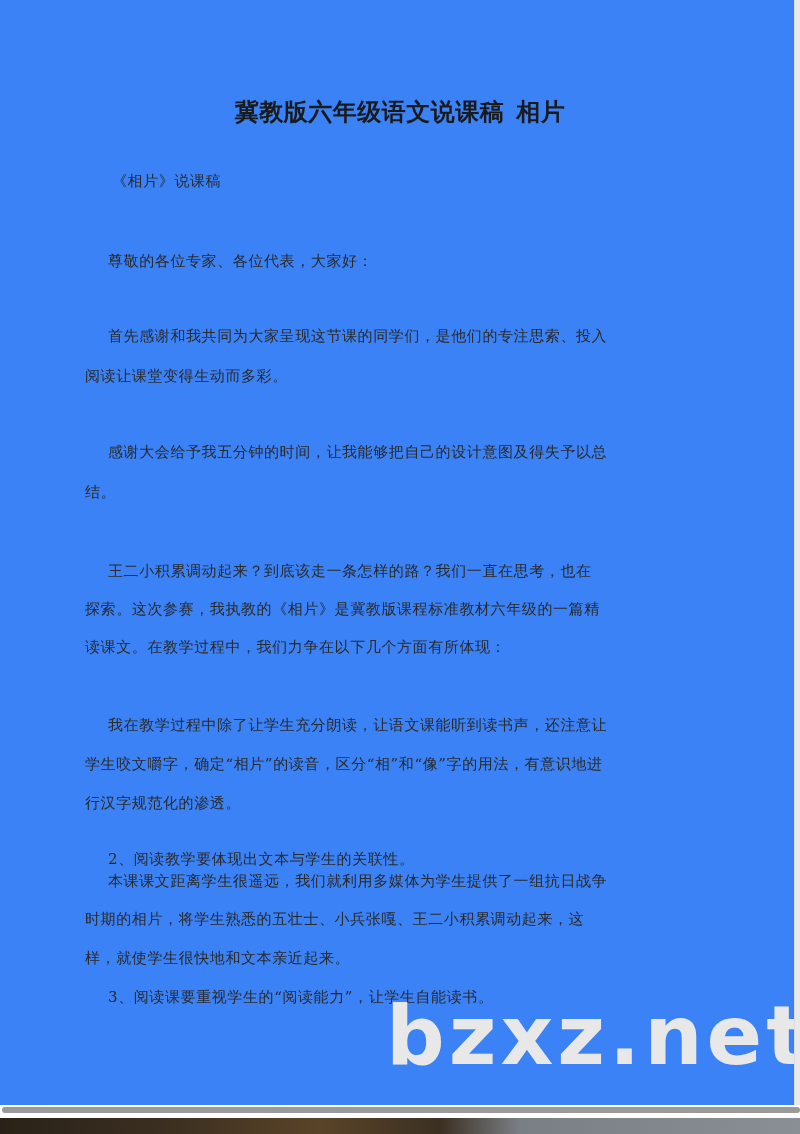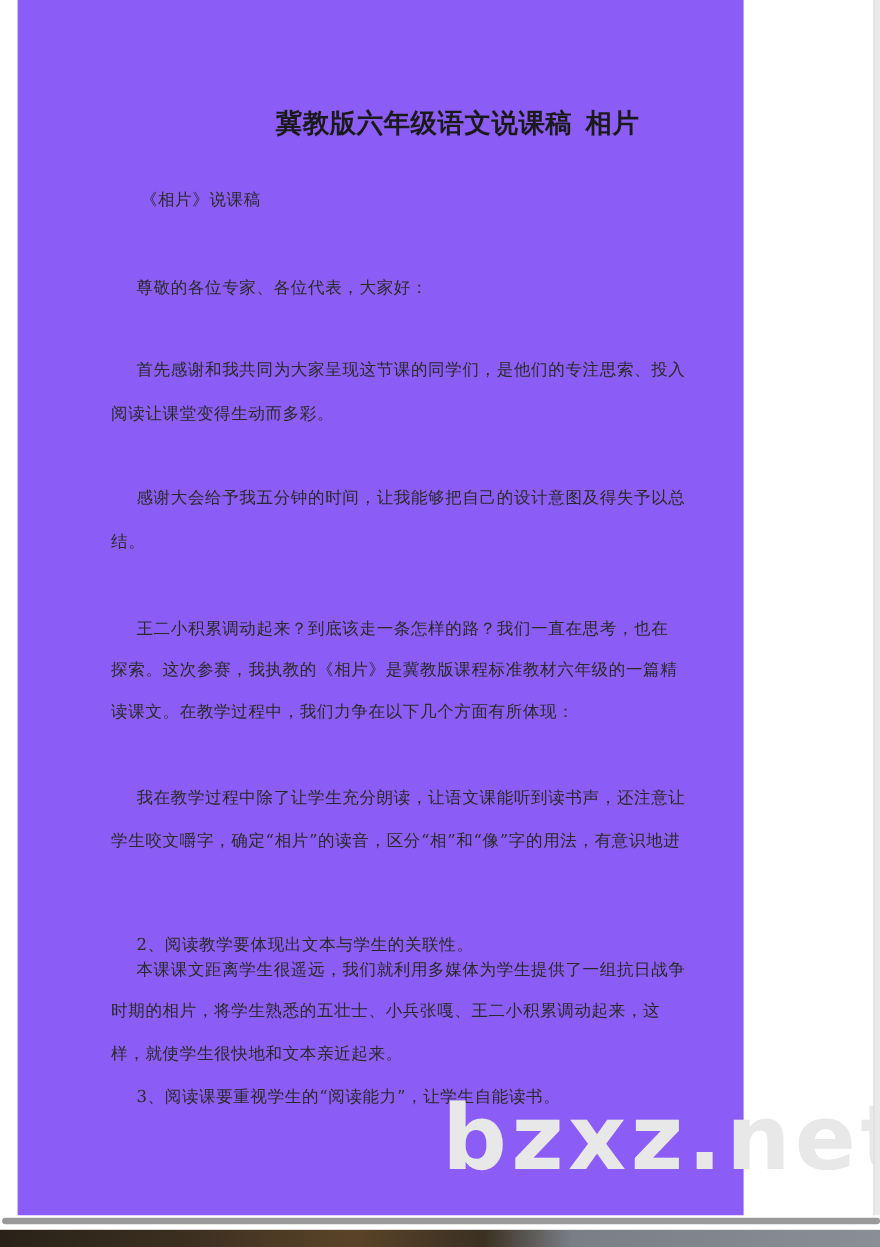--- a/index.html
+++ b/index.html
@@ -10,25 +10,25 @@
     body {
       width: 800px;
       height: 1134px;
       position: relative;
       overflow: hidden;
       font-family: "DejaVu Serif", "Liberation Serif", serif;
       color: #222222;
     }
     .page {
       position: absolute;
-      left: 16px;
+      left: 0;
       top: 0;
-      width: 660px;
+      width: 794px;
       height: 1105px;
-      background: #8b5cf6;
+      background: #3b82f6;
     }
     .right-edge {
       position: absolute;
       left: 794px;
       top: 0;
       width: 6px;
       height: 1105px;
       background: #e9e9e9;
       border-left: 1px solid #dcdcdc;
     }
@@ -110,20 +110,21 @@
 
   <div class="line indent" style="top:443px;">感谢大会给予我五分钟的时间，让我能够把自己的设计意图及得失予以总</div>
   <div class="line" style="top:483px;">结。</div>
 
   <div class="line indent" style="top:562px;">王二小积累调动起来？到底该走一条怎样的路？我们一直在思考，也在</div>
   <div class="line" style="top:600px;text-align:center;">探索。这次参赛，我执教的《相片》是冀教版课程标准教材六年级的一篇精</div>
   <div class="line" style="top:638px;">读课文。在教学过程中，我们力争在以下几个方面有所体现：</div>
 
   <div class="line indent" style="top:716px;">我在教学过程中除了让学生充分朗读，让语文课能听到读书声，还注意让</div>
   <div class="line" style="top:755px;">学生咬文嚼字，确定“相片”的读音，区分“相”和“像”字的用法，有意识地进</div>
+  <div class="line" style="top:794px;">行汉字规范化的渗透。</div>
 
   <div class="line indent" style="top:832px;margin-top:18px;">2、阅读教学要体现出文本与学生的关联性。</div>
   <div class="line indent" style="top:872px;">本课课文距离学生很遥远，我们就利用多媒体为学生提供了一组抗日战争</div>
   <div class="line" style="top:910px;">时期的相片，将学生熟悉的五壮士、小兵张嘎、王二小积累调动起来，这</div>
   <div class="line" style="top:949px;">样，就使学生很快地和文本亲近起来。</div>
 
   <div class="line indent" style="top:988px;">3、阅读课要重视学生的“阅读能力”，让学生自能读书。</div>
 
   <div class="watermark">bzxz.net</div>
 </div>

